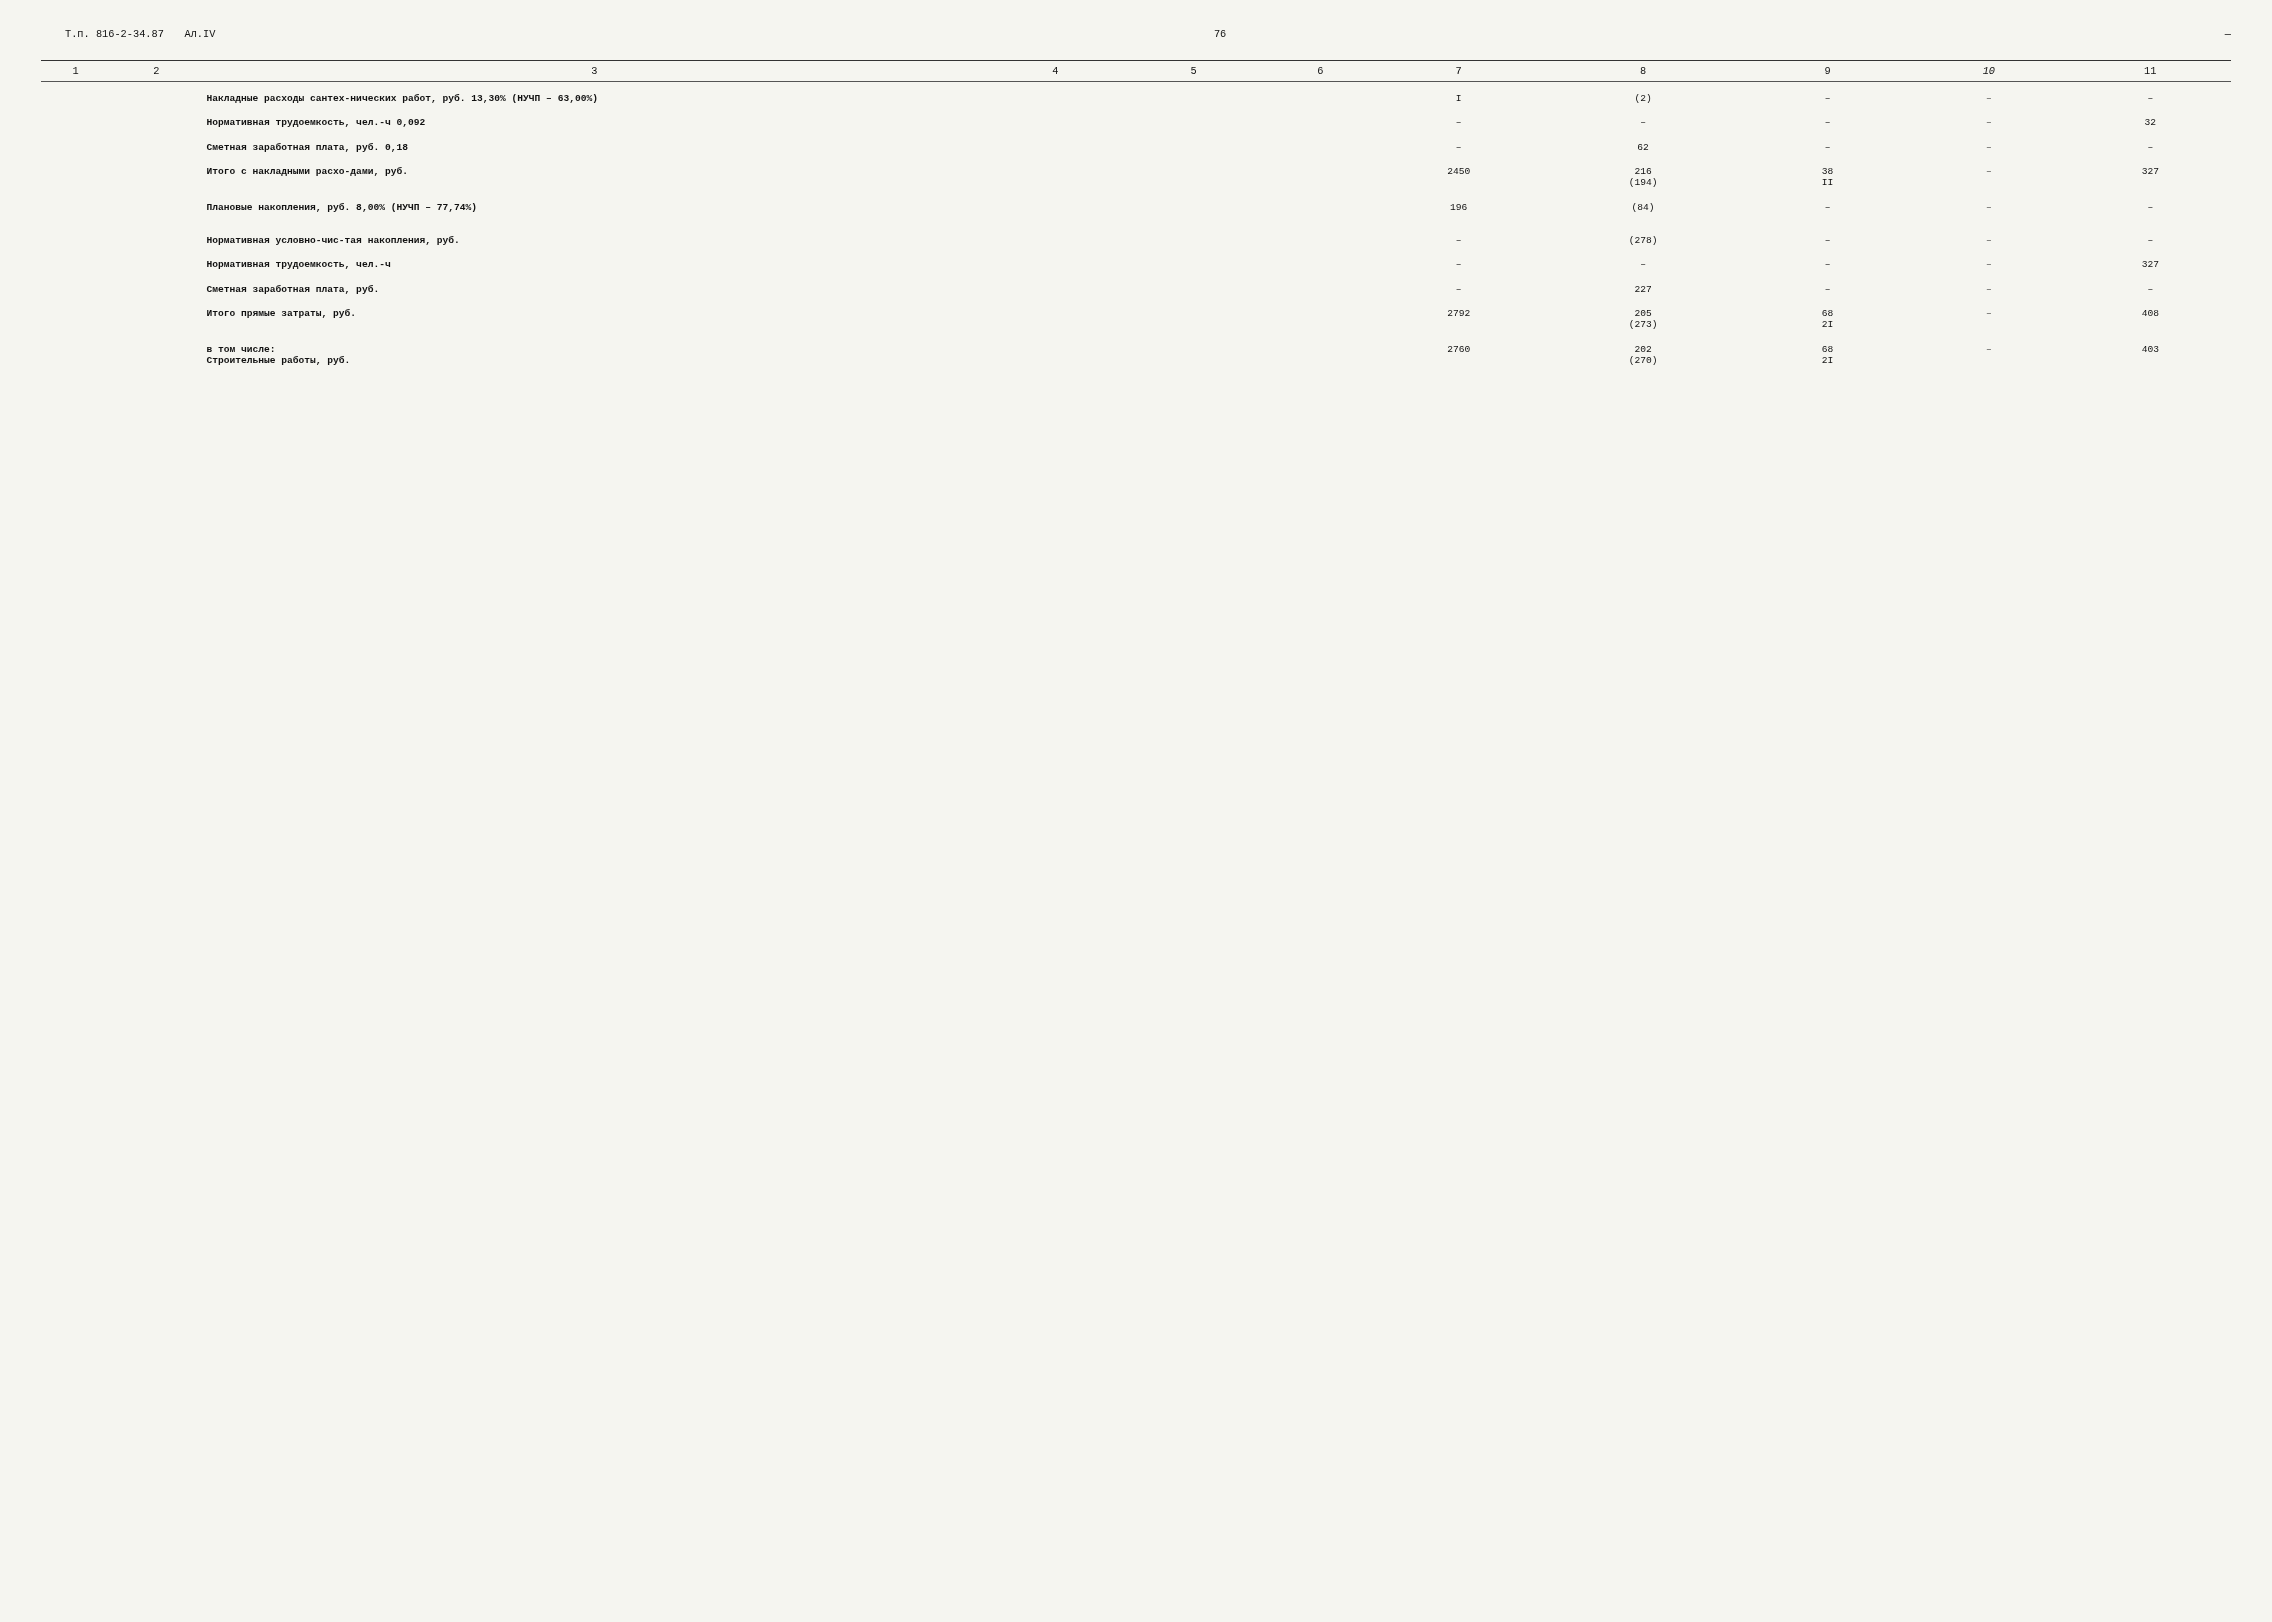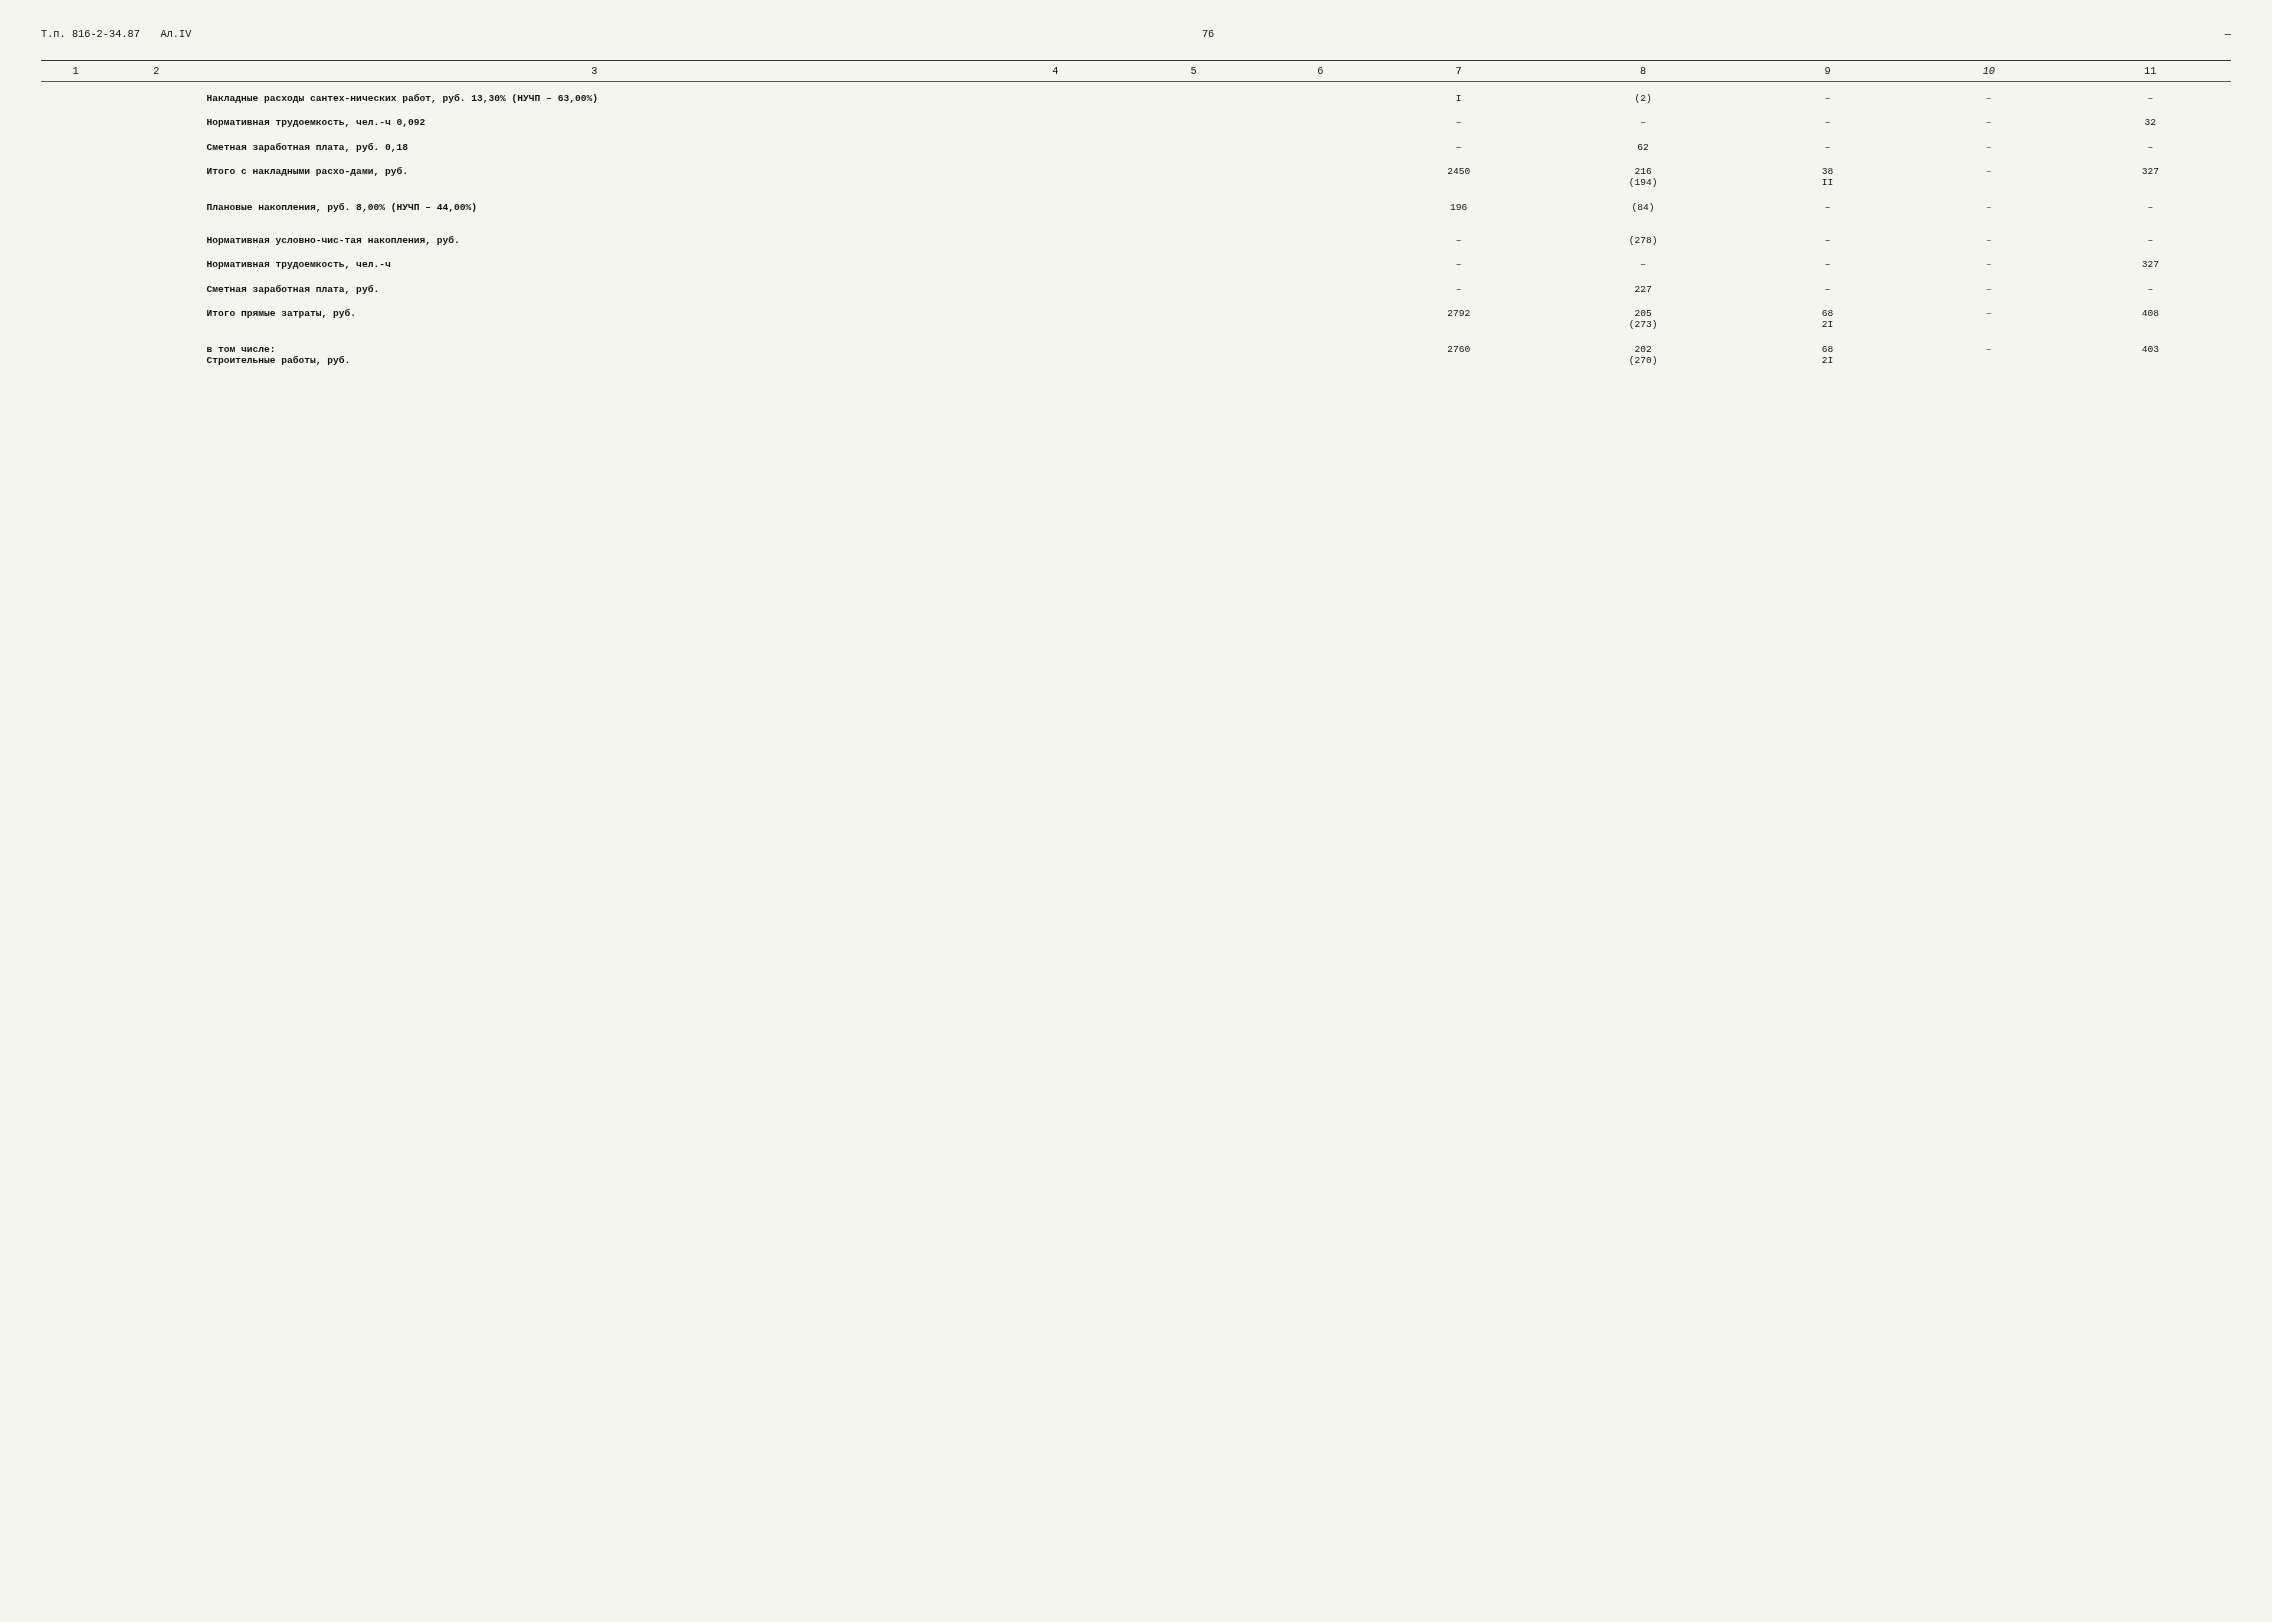--- a/index.html
+++ b/index.html
@@ -14,20 +14,21 @@
       font-size: 10.3px;
       color: #111;
       padding: 27.5px 41px;
     }
 
     .page-header {
       display: flex;
       justify-content: space-between;
       align-items: flex-start;
       margin-bottom: 20.6px;
+      margin-left: 24px;
     }
 
     .header-left {
       display: flex;
       gap: 20.6px;
       align-items: baseline;
     }
 
     .header-center {
       flex: 1;
@@ -185,21 +186,21 @@
           <td class="col-9">38<br>II</td>
           <td class="col-10">–</td>
           <td class="col-11">327</td>
         </tr>
         <tr class="row-spacer">
           <td colspan="11"></td>
         </tr>
         <tr class="data-row">
           <td class="col-1"></td>
           <td class="col-2"></td>
-          <td class="col-3">Плановые накопления, руб. 8,00% (НУЧП – 44,00%)</td>
+          <td class="col-3">Плановые накопления, руб. 8,00% (НУЧП – 77,74%)</td>
           <td class="col-4"></td>
           <td class="col-5"></td>
           <td class="col-6"></td>
           <td class="col-7">196</td>
           <td class="col-8">(84)</td>
           <td class="col-9">–</td>
           <td class="col-10">–</td>
           <td class="col-11">–</td>
         </tr>
         <tr class="row-spacer">

